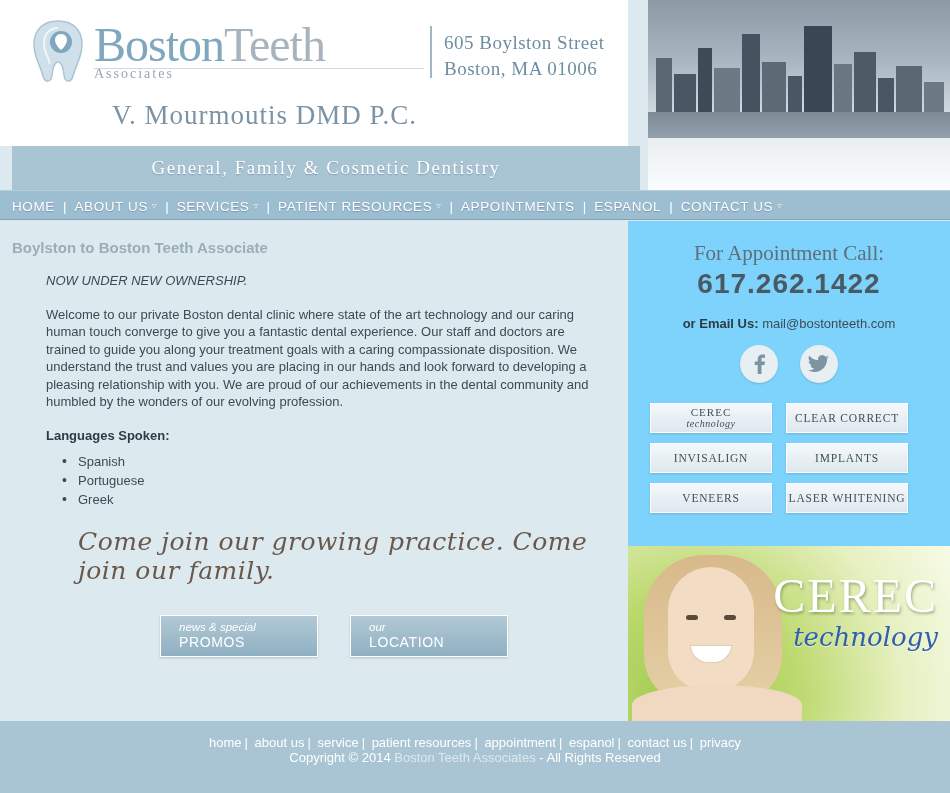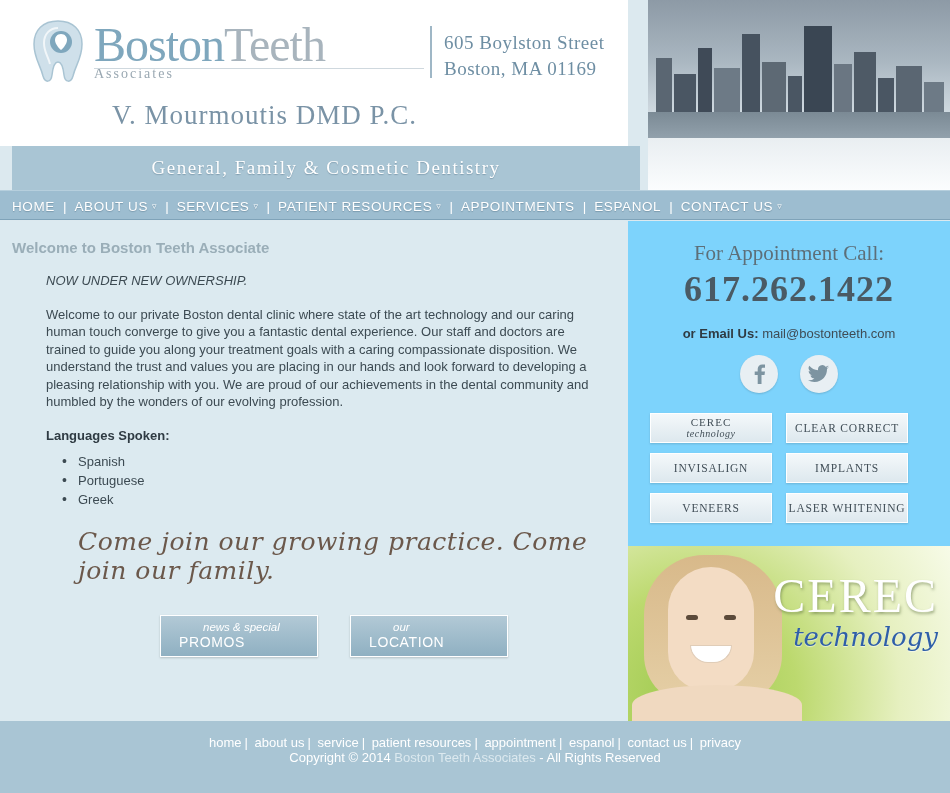--- a/index.html
+++ b/index.html
@@ -192,40 +192,40 @@
   .promo-btn {
     width: 158px; height: 42px;
     background: linear-gradient(#b2c9d6, #8fb0c2);
     border: 1px solid #ffffff;
     box-shadow: 0 1px 2px rgba(0,0,0,0.18);
     color: #ffffff;
     padding: 4px 0 0 18px;
     cursor: pointer;
   }
   .promo-btn:last-child { margin-left: 32px; }
-  .promo-small { font-size: 11.5px; font-style: italic; line-height: 14px; margin-left: 24px; }
+  .promo-small { font-size: 11.5px; font-style: italic; line-height: 14px; }
   .promo-big { font-size: 14px; letter-spacing: 0.6px; line-height: 16px; }
 
   
   .right {
     position: absolute; top: 221px; left: 628px;
     width: 322px; height: 500px;
     background: #7dd3fc;
   }
   .appt-call {
     text-align: center;
     font-family: "Liberation Serif", serif;
     font-size: 21px;
     color: #5d6f79;
     padding-top: 20px;
   }
   .phone {
     text-align: center;
-    font-family: Liberation Serif, serif;
-    font-size: 36px;
+    font-family: Liberation Sans, sans-serif;
+    font-size: 28px;
     font-weight: bold;
     color: #4a5a64;
     letter-spacing: 1px;
     margin-top: 2px;
   }
   .email-line {
     text-align: center;
     font-size: 13px;
     margin-top: 16px;
     color: #3f4c55;
@@ -355,21 +355,21 @@
         <div class="logo-line1">
           <span class="logo-boston">Boston</span><span class="logo-teeth">Teeth</span>
         </div>
         <div class="logo-assoc">Associates</div>
         <div class="logo-underline"></div>
       </div>
     </div>
     <div class="addr-divider"></div>
     <div class="address">
       <div>605 Boylston Street</div>
-      <div>Boston, MA 01169</div>
+      <div>Boston, MA 01006</div>
     </div>
     <div class="doctor-name">V. Mourmoutis DMD P.C.</div>
   </div>
 
   <div class="tagline-bar">
     <div class="tagline">General, Family &amp; Cosmetic Dentistry</div>
   </div>
 
   <div class="skyline">
     <div class="sk-sky"></div>
@@ -402,21 +402,21 @@
       <span class="nav-sep">|</span>
       <span class="nav-item"><span>APPOINTMENTS</span></span>
       <span class="nav-sep">|</span>
       <span class="nav-item"><span>ESPANOL</span></span>
       <span class="nav-sep">|</span>
       <span class="nav-item"><span>CONTACT US</span><span class="caret">▿</span></span>
     </div>
   </div>
 
   <div class="main">
-    <h1 class="welcome-title">Welcome to Boston Teeth Associate</h1>
+    <h1 class="welcome-title">Boylston to Boston Teeth Associate</h1>
     <div class="body-text">
       <div class="nuo">NOW UNDER NEW OWNERSHIP.</div>
       <div class="para">Welcome to our private Boston dental clinic where state of the art technology and our caring human touch converge to give you a fantastic dental experience. Our staff and doctors are trained to guide you along your treatment goals with a caring compassionate disposition. We understand the trust and values you are placing in our hands and look forward to developing a pleasing relationship with you. We are proud of our achievements in the dental community and humbled by the wonders of our evolving profession.</div>
       <div class="lang-head">Languages Spoken:</div>
       <ul class="lang-list">
         <li>Spanish</li>
         <li>Portuguese</li>
         <li>Greek</li>
       </ul>
     </div>

